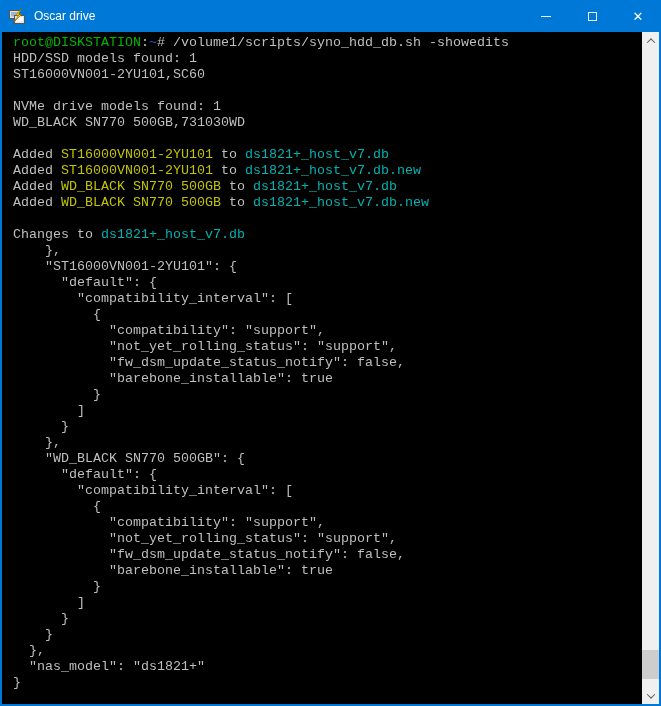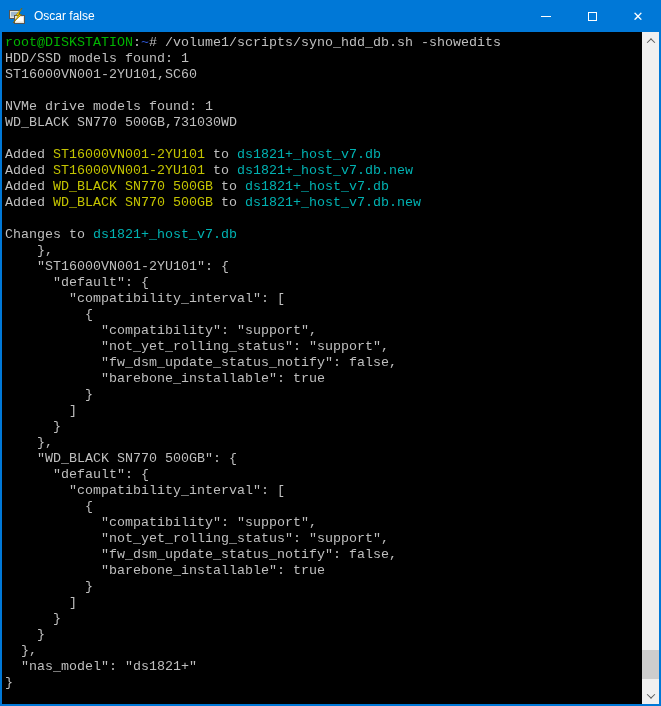--- a/index.html
+++ b/index.html
@@ -40,21 +40,21 @@
     flex: 1 1 auto;
     background: #000000;
     padding: 3px 0 0 3px;
     font-family: "Liberation Mono", "DejaVu Sans Mono", monospace;
     font-size: 13.33px;
     line-height: 16px;
     white-space: pre;
     overflow: hidden;
     color: #BFBFBF;
   }
-  .line { height: 16px; }
+  .line { height: 16px; margin-left: 8px; }
   
   .scrollbar {
     flex: 0 0 17px; width: 17px;
     background: #F0F0F0;
     position: relative;
   }
   .sb-btn {
     position: absolute; left: 0; width: 17px; height: 17px;
     display: flex; align-items: center; justify-content: center;
   }
@@ -80,21 +80,21 @@
 <div class="window">
 
   <div class="titlebar">
     <svg class="app-icon" viewBox="0 0 16 16">
       <rect x="0.5" y="2.5" width="10" height="8" fill="#E8E4D8" stroke="#555555" stroke-width="1"></rect>
       <rect x="2" y="4" width="7" height="4.5" fill="#9FB6CD"></rect>
       <rect x="5.5" y="7.5" width="10" height="8" fill="#E8E4D8" stroke="#555555" stroke-width="1"></rect>
       <rect x="7" y="9" width="7" height="4.5" fill="#FFFFFF"></rect>
       <path d="M13 0 L6.5 7.5 L9.5 7.5 L4 15 L12.5 6.5 L9.5 6.5 Z" fill="#FFD800" stroke="#7A6000" stroke-width="0.6"></path>
     </svg>
-    <span class="title-text">Oscar false</span>
+    <span class="title-text">Oscar drive</span>
     <button class="win-btn">
       <span class="min-glyph"></span>
     </button>
     <button class="win-btn">
       <span class="max-glyph"></span>
     </button>
     <button class="win-btn">
       <span class="close-glyph">✕</span>
     </button>
   </div>

